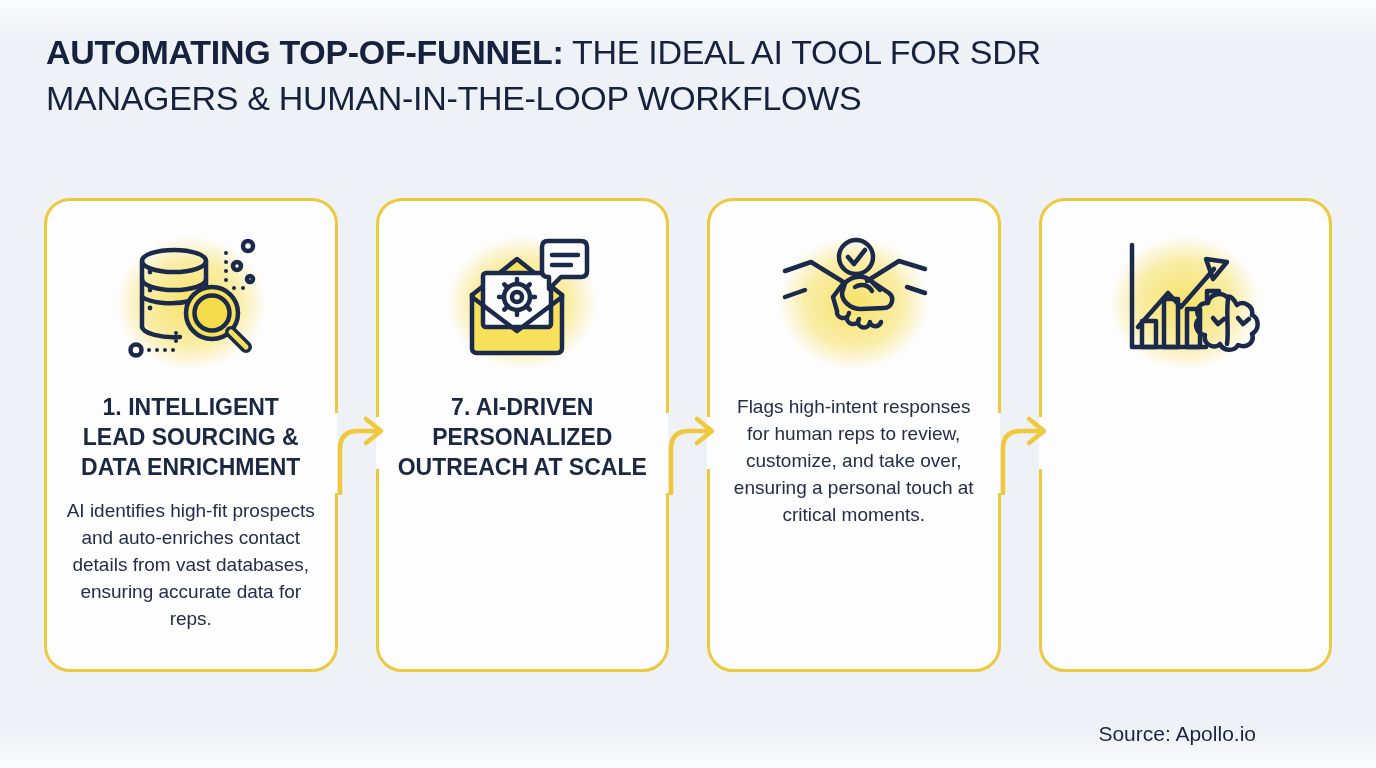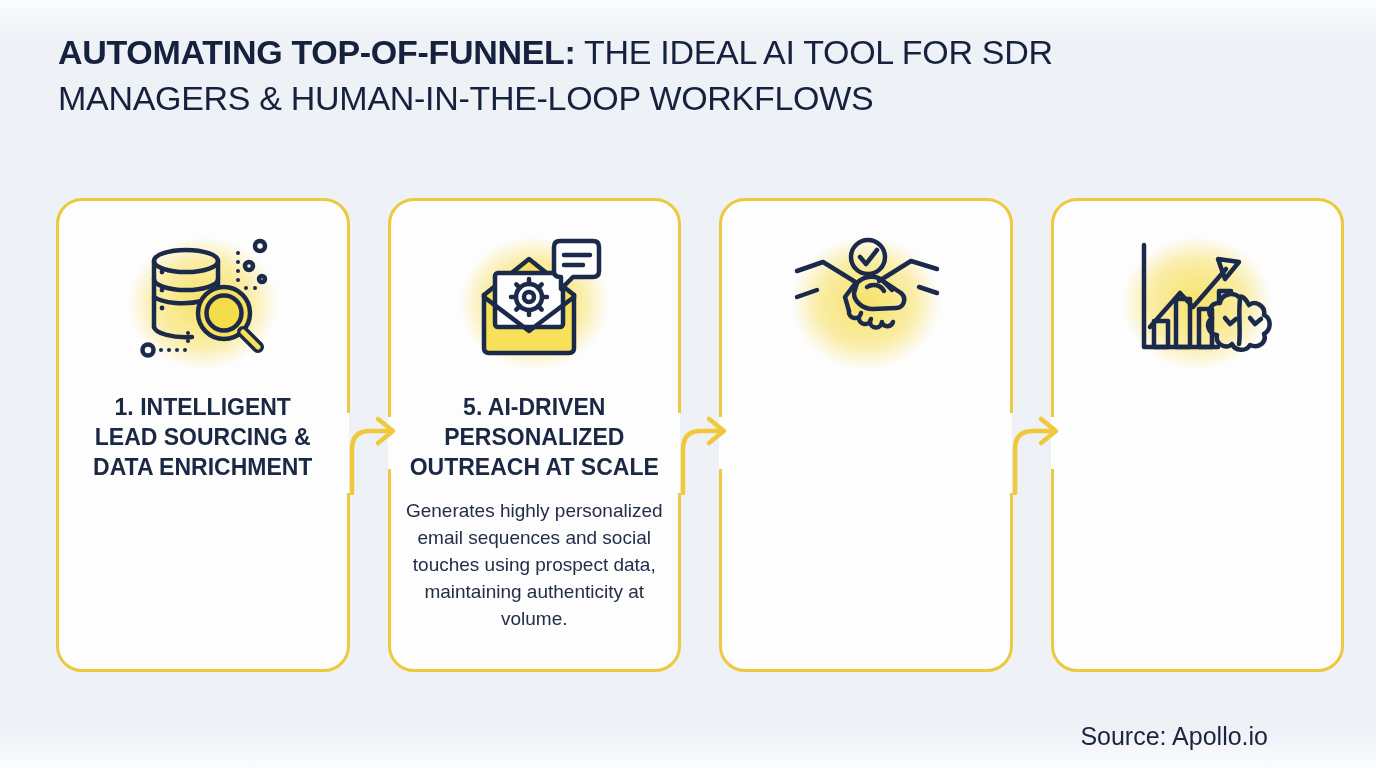--- a/index.html
+++ b/index.html
@@ -1,21 +1,21 @@
 <!DOCTYPE html>
 <html><head>
 <meta charset="utf-8">
 <style>
   html,body{margin:0;padding:0;}
   body{
     width:1376px;height:768px;overflow:hidden;
     font-family:"Liberation Sans", sans-serif;
     background:linear-gradient(180deg,#fbfcfe 0%,#eef1f6 5%,#eef1f6 95%,#fbfcfe 100%);
   }
-  .page{position:relative;width:1300px;height:768px;margin-left:12px;}
+  .page{position:relative;width:1300px;height:768px;}
   .title{
     position:absolute;left:46px;top:30px;width:1140px;margin:0;
     font-size:34px;line-height:1.34;letter-spacing:-0.3px;
     color:#15213d;font-weight:800;
   }
   .title .t-regular{font-weight:500;}
   .cards{
     position:absolute;left:44px;top:198px;width:1288px;height:474px;
     display:flex;gap:38px;
   }
@@ -40,21 +40,21 @@
   .card-body{
     margin:15px auto 0;max-width:262px;
     font-size:19px;line-height:1.42;color:#242e48;
   }
   .gap-patch{position:absolute;width:8px;z-index:2;}
   .gap-patch.left-side{background:linear-gradient(to right,#fdfdfe 45%,#eef1f6 45%);}
   .gap-patch.right-side{background:linear-gradient(to right,#eef1f6 55%,#fdfdfe 55%);}
   .flow-arrow{position:absolute;top:415px;width:58px;height:80px;z-index:3;}
   .source{
     position:absolute;right:44px;top:722px;margin:0;
-    font-size:25px;color:#1b2540;font-weight:400;
+    font-size:21px;color:#1b2540;font-weight:400;
   }
   .stroke{fill:none;stroke:#1b2a4a;stroke-width:4.5;stroke-linecap:round;stroke-linejoin:round;}
   .fill-dot{fill:#1b2a4a;stroke:none;}
 </style>
 </head>
 <body>
 
 <div class="page">
 
   <h1 class="title"><span>AUTOMATING TOP-OF-FUNNEL:</span><span class="t-regular"> THE IDEAL AI TOOL FOR SDR MANAGERS &amp; HUMAN-IN-THE-LOOP WORKFLOWS</span></h1>
@@ -96,20 +96,21 @@
           <circle class="fill-dot" cx="41" cy="115" r="2"></circle>
           <circle class="fill-dot" cx="49" cy="115" r="2"></circle>
           <circle class="fill-dot" cx="57" cy="115" r="2"></circle>
           <circle class="fill-dot" cx="60" cy="106" r="2"></circle>
           <circle class="fill-dot" cx="60" cy="98" r="2"></circle>
         </svg>
       </div>
       <h2 class="card-heading">1. INTELLIGENT
 LEAD SOURCING &amp;
 DATA ENRICHMENT</h2>
+      <p class="card-body">AI identifies high-fit prospects and auto-enriches contact details from vast databases, ensuring accurate data for reps.</p>
     </div>
 
     <div class="card">
       <div class="icon-wrap">
         <div class="glow"></div>
         <svg class="icon" viewBox="0 0 150 130">
 
           <polygon points="25,60 70,26 115,60 115,118 25,118" fill="#f7e05a" stroke="none"></polygon>
           <path class="stroke" d="M25,60 L70,24 L115,60"></path>
 
@@ -120,24 +121,23 @@
           <path class="stroke" d="M70,44 V49 M70,75 V80 M52,62 H57 M83,62 H88 M57.3,49.3 L60.8,52.8 M79.2,71.2 L82.7,74.7 M82.7,49.3 L79.2,52.8 M60.8,71.2 L57.3,74.7"></path>
 
           <path class="stroke" d="M25,60 L25,113 Q25,118 30,118 L110,118 Q115,118 115,113 L115,60" fill="none"></path>
           <path class="stroke" d="M25,62 L70,96 L115,62"></path>
 
           <path d="M101,6 h33 q6,0 6,6 v24 q0,6 -6,6 h-20 l-12,12 v-12 h-1 q-6,0 -6,-6 v-24 q0,-6 6,-6 z" fill="#fdfdfe" stroke="#1b2a4a" stroke-width="4.5" stroke-linejoin="round"></path>
           <path class="stroke" d="M105,20 H131"></path>
           <path class="stroke" d="M105,30 H124"></path>
         </svg>
       </div>
-      <h2 class="card-heading">5. AI-DRIVEN
+      <h2 class="card-heading">7. AI-DRIVEN
 PERSONALIZED
 OUTREACH AT SCALE</h2>
-      <p class="card-body">Generates highly personalized email sequences and social touches using prospect data, maintaining authenticity at volume.</p>
     </div>
 
     <div class="card">
       <div class="icon-wrap">
         <div class="glow"></div>
         <svg class="icon" viewBox="0 0 150 130">
 
           <circle class="stroke" cx="77" cy="22" r="17"></circle>
           <path class="stroke" d="M69,22 L75,29 L86,15"></path>
 
@@ -151,20 +151,21 @@
 
           <path class="stroke" d="M58,76 a6,6 0 0 0 12,2"></path>
           <path class="stroke" d="M68,82 a6,6 0 0 0 12,2"></path>
           <path class="stroke" d="M79,86 a6,6 0 0 0 12,1"></path>
           <path class="stroke" d="M91,88 a6,6 0 0 0 11,-1"></path>
 
           <path class="stroke" d="M63,50 L54,62 L58,76"></path>
           <path class="stroke" d="M92,46 L101,55"></path>
         </svg>
       </div>
+      <p class="card-body">Flags high-intent responses for human reps to review, customize, and take over, ensuring a personal touch at critical moments.</p>
     </div>
 
     <div class="card">
       <div class="icon-wrap">
         <div class="glow"></div>
         <svg class="icon" viewBox="0 0 150 130">
 
           <path class="stroke" d="M22,10 V112 H96"></path>
 
           <rect class="stroke" x="32" y="86" width="14" height="26"></rect>

